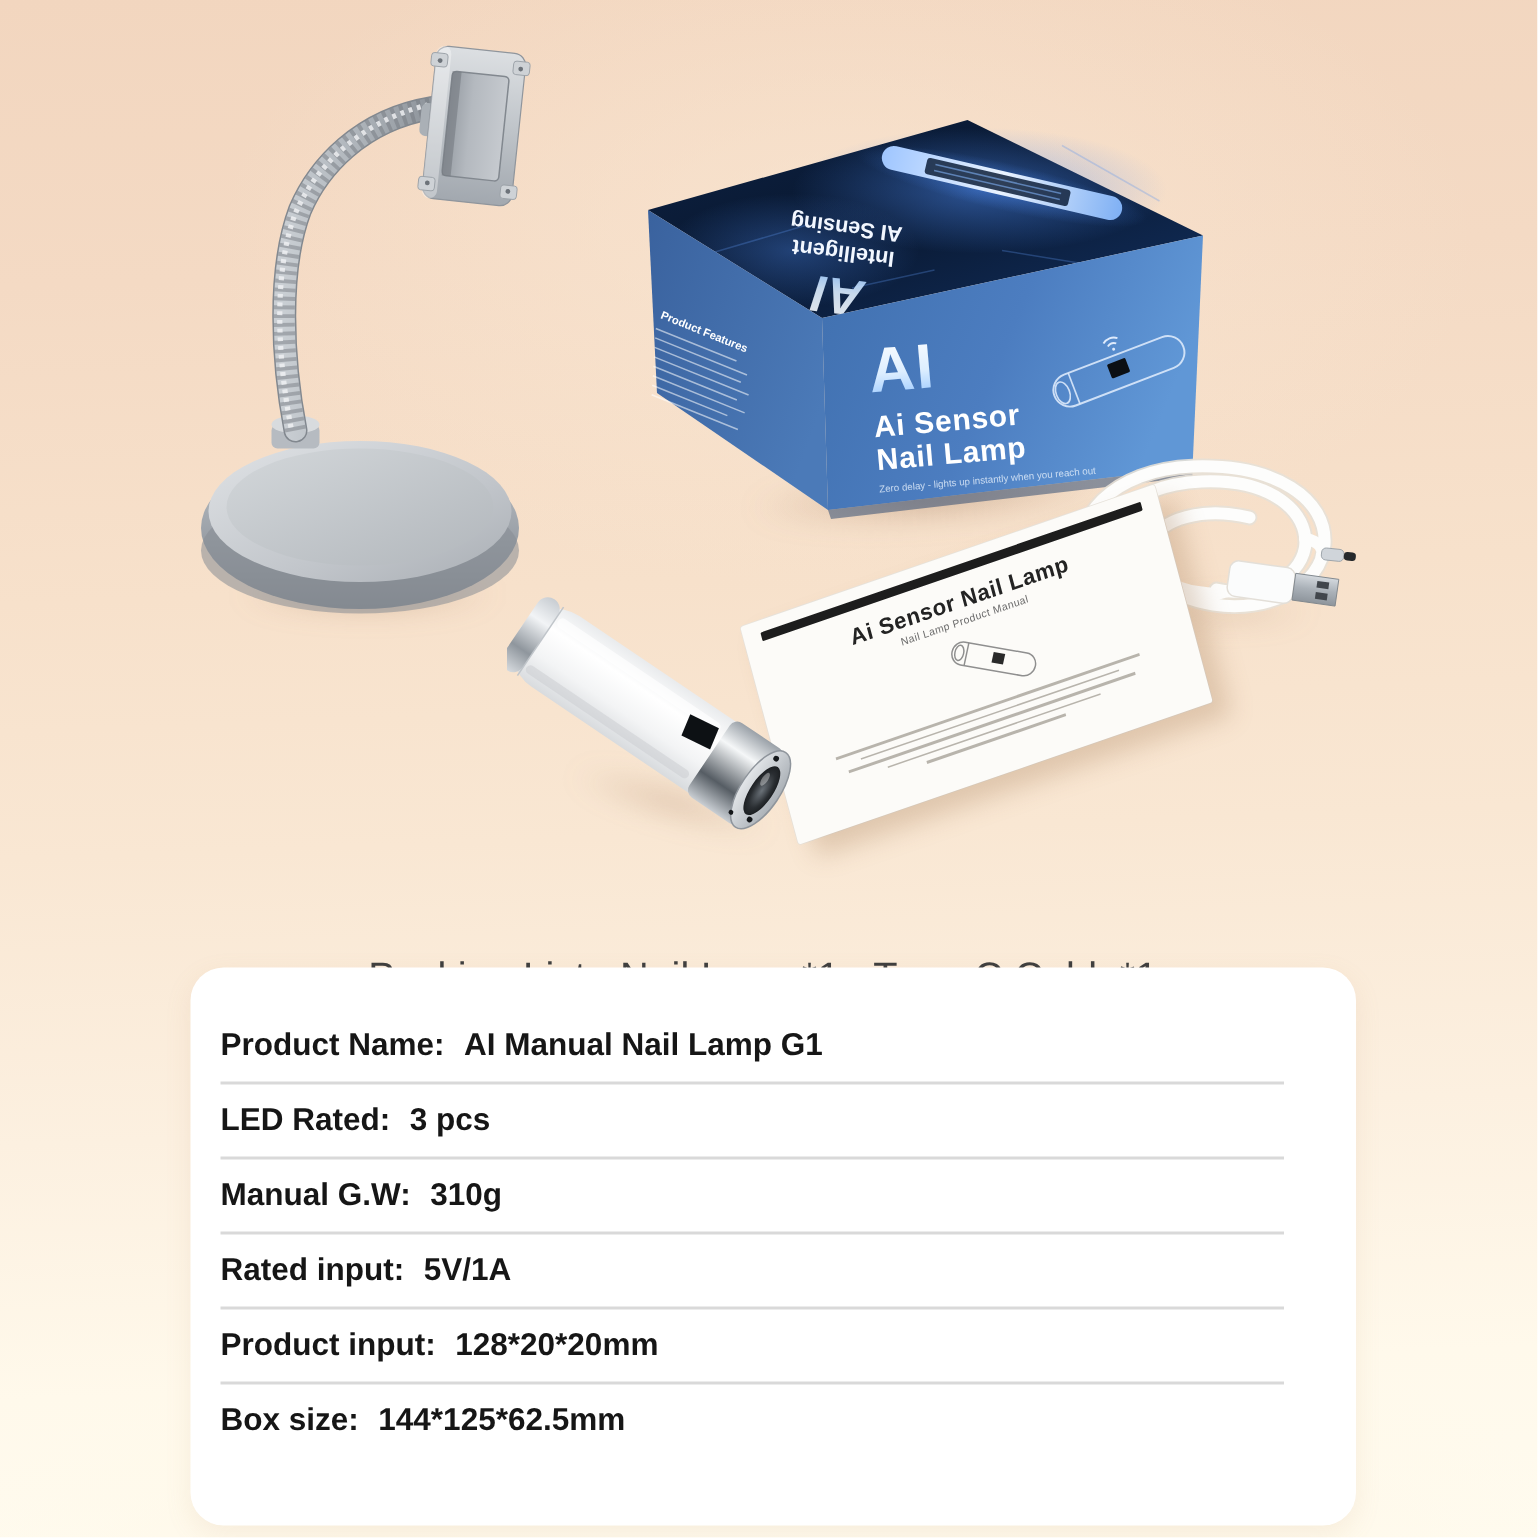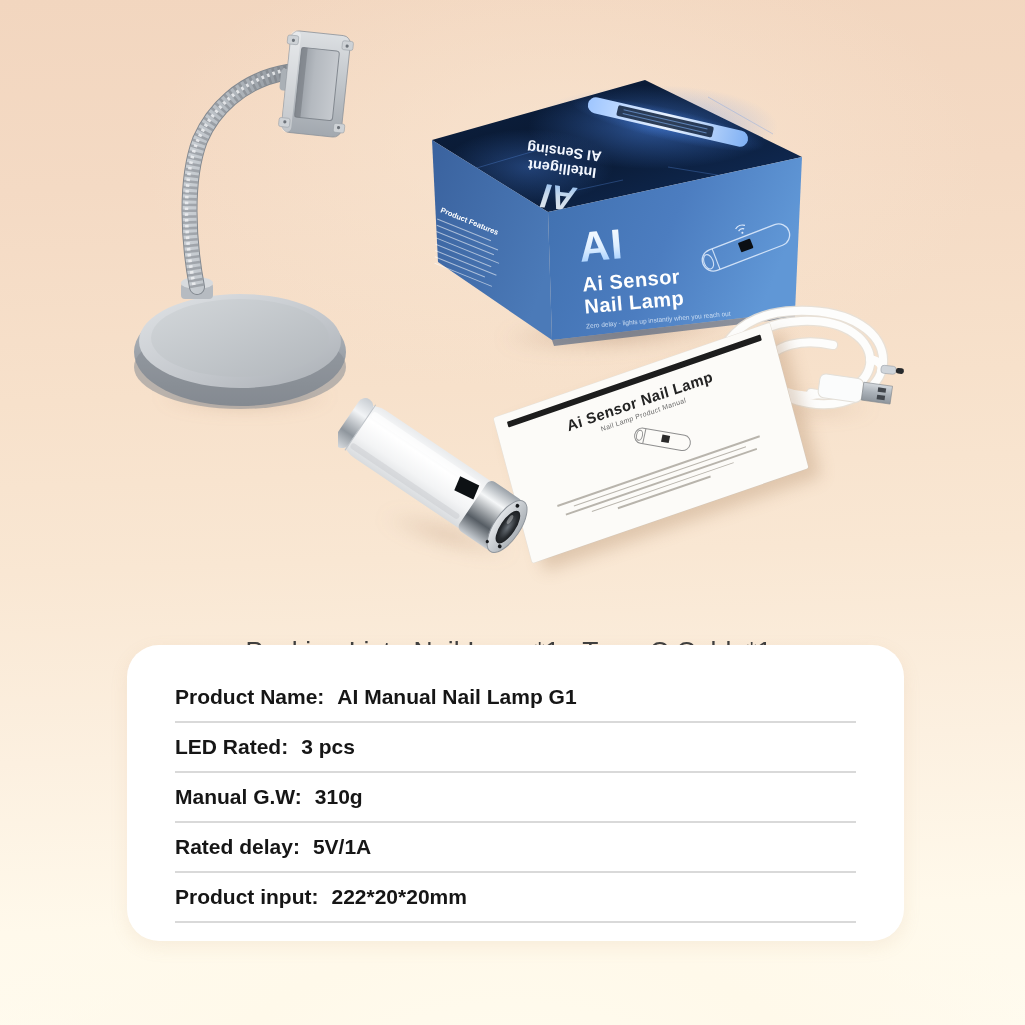--- a/index.html
+++ b/index.html
@@ -9,22 +9,22 @@
       radial-gradient(90% 40% at 50% 104%, #fffbee 0%, #fff9ea 30%, rgba(255,249,234,0) 60%),
       radial-gradient(55% 30% at 55% 16%, rgba(250,232,212,.65) 0%, rgba(250,232,212,0) 75%),
       linear-gradient(178deg,#f2d6bf 0%, #f4dac4 18%, #f7e1cb 38%, #f9e7d3 54%, #fcf0e0 72%, #fff9eb 88%, #fffbef 100%);
   }
   .abs{position:absolute;}
   .shadow{position:absolute;filter:blur(9px);border-radius:50%;}
   
   .packing{position:absolute;left:0;right:0;top:559px;text-align:center;color:#3e3e3e;
     font-size:26.5px;line-height:37px;letter-spacing:.2px;white-space:pre;}
   
-  .spec-card{position:absolute;left:127px;top:645px;width:777px;height:296px;background:#ffffff;
-    border-radius:32px;box-sizing:border-box;padding:28px 48px 0 48px;
+  .spec-card{position:absolute;left:127px;top:645px;width:777px;height:372px;background:#ffffff;
+    border-radius:22px;box-sizing:border-box;padding:28px 48px 0 20px;
     box-shadow:0 6px 18px rgba(190,150,110,.12);}
   .spec-row{height:48px;display:flex;align-items:center;font-size:21px;font-weight:700;color:#161616;}
   .spec-row.divided{border-bottom:2px solid #d9d9d9;}
   .spec-label{margin-right:13px;white-space:pre;}
   .spec-value{white-space:pre;}
   
   .manual{position:absolute;left:505px;top:368px;width:292px;height:150px;background:#fcfbf8;
     transform:rotate(-19deg) skewX(-4deg);border-radius:2px;
     box-shadow:10px 12px 16px rgba(165,125,90,.30), 0 0 0 .5px #e8e4dd;
     box-sizing:border-box;padding:8px 16px 0 16px;overflow:hidden;}
@@ -314,22 +314,26 @@
     </div>
     <div class="spec-row divided">
       <span class="spec-label">LED Rated:</span>
       <span class="spec-value">3 pcs</span>
     </div>
     <div class="spec-row divided">
       <span class="spec-label">Manual G.W:</span>
       <span class="spec-value">310g</span>
     </div>
     <div class="spec-row divided">
-      <span class="spec-label">Rated delay:</span>
+      <span class="spec-label">Rated input:</span>
       <span class="spec-value">5V/1A</span>
     </div>
     <div class="spec-row divided">
       <span class="spec-label">Product input:</span>
-      <span class="spec-value">222*20*20mm</span>
+      <span class="spec-value">128*20*20mm</span>
+    </div>
+    <div class="spec-row">
+      <span class="spec-label">Box size:</span>
+      <span class="spec-value">144*125*62.5mm</span>
     </div>
   </div>
 
 </div>
 
 </body></html>

